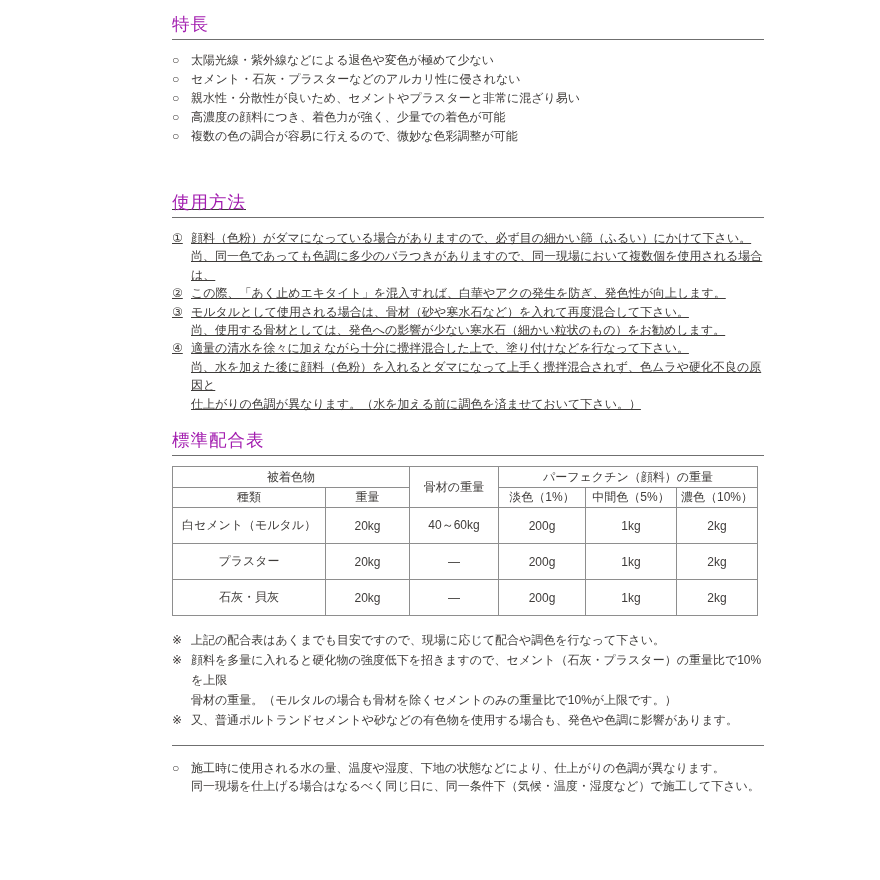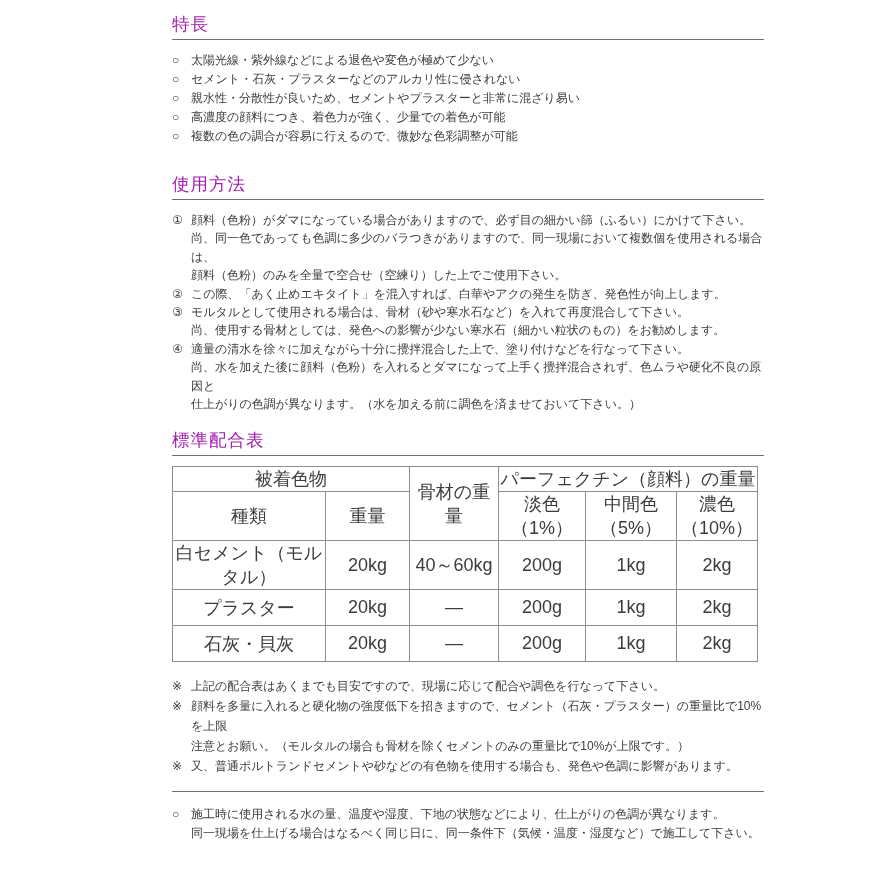--- a/index.html
+++ b/index.html
@@ -25,30 +25,30 @@
     border-top: 1px solid #6f6f6f;
     margin: 3px 0 0 0;
   }
 
   .list { font-size: 12px; }
   .row-item { display: flex; }
   .marker { flex: none; width: 19px; color: #3e3b39; }
   .txt { flex: 1; }
 
   #features-list { margin-top: 11px; line-height: 19px; }
-  #usage-section { margin-top: 26px; }
+  #usage-section { margin-top: 44px; text-decoration: underline; }
   #usage-list { margin-top: 11px; line-height: 18.4px; }
 
   #mixing-section { margin-top: 15px; }
   table.mix {
     margin-top: 10px;
     border-collapse: collapse;
     table-layout: fixed;
     width: 585px;
-    font-size: 18px;
+    font-size: 12px;
     color: #3e3b39;
     border: 1px solid #4a4a4a;
   }
   table.mix th, table.mix td {
     border: 1px solid #8e8e8e;
     font-weight: 400;
     text-align: center;
     padding: 0;
   }
   .c-type   { width: 153px; }
@@ -101,21 +101,20 @@
 
   <section id="usage-section">
     <h2 class="section-title">使用方法</h2>
     <hr class="rule">
     <div id="usage-list" class="list">
       <div class="row-item">
         <span class="marker">①</span>
         <div class="txt">
           <div>顔料（色粉）がダマになっている場合がありますので、必ず目の細かい篩（ふるい）にかけて下さい。</div>
           <div>尚、同一色であっても色調に多少のバラつきがありますので、同一現場において複数個を使用される場合は、</div>
-          <div>顔料（色粉）のみを全量で空合せ（空練り）した上でご使用下さい。</div>
         </div>
       </div>
       <div class="row-item">
         <span class="marker">②</span>
         <div class="txt">
           <div>この際、「あく止めエキタイト」を混入すれば、白華やアクの発生を防ぎ、発色性が向上します。</div>
         </div>
       </div>
       <div class="row-item">
         <span class="marker">③</span>
@@ -193,21 +192,21 @@
       <div class="row-item">
         <span class="marker">※</span>
         <div class="txt">
           <div>上記の配合表はあくまでも目安ですので、現場に応じて配合や調色を行なって下さい。</div>
         </div>
       </div>
       <div class="row-item">
         <span class="marker">※</span>
         <div class="txt">
           <div>顔料を多量に入れると硬化物の強度低下を招きますので、セメント（石灰・プラスター）の重量比で10%を上限</div>
-          <div>注意とお願い。（モルタルの場合も骨材を除くセメントのみの重量比で10%が上限です。）</div>
+          <div>骨材の重量。（モルタルの場合も骨材を除くセメントのみの重量比で10%が上限です。）</div>
         </div>
       </div>
       <div class="row-item">
         <span class="marker">※</span>
         <div class="txt">
           <div>又、普通ポルトランドセメントや砂などの有色物を使用する場合も、発色や色調に影響があります。</div>
         </div>
       </div>
     </div>
   </section>

